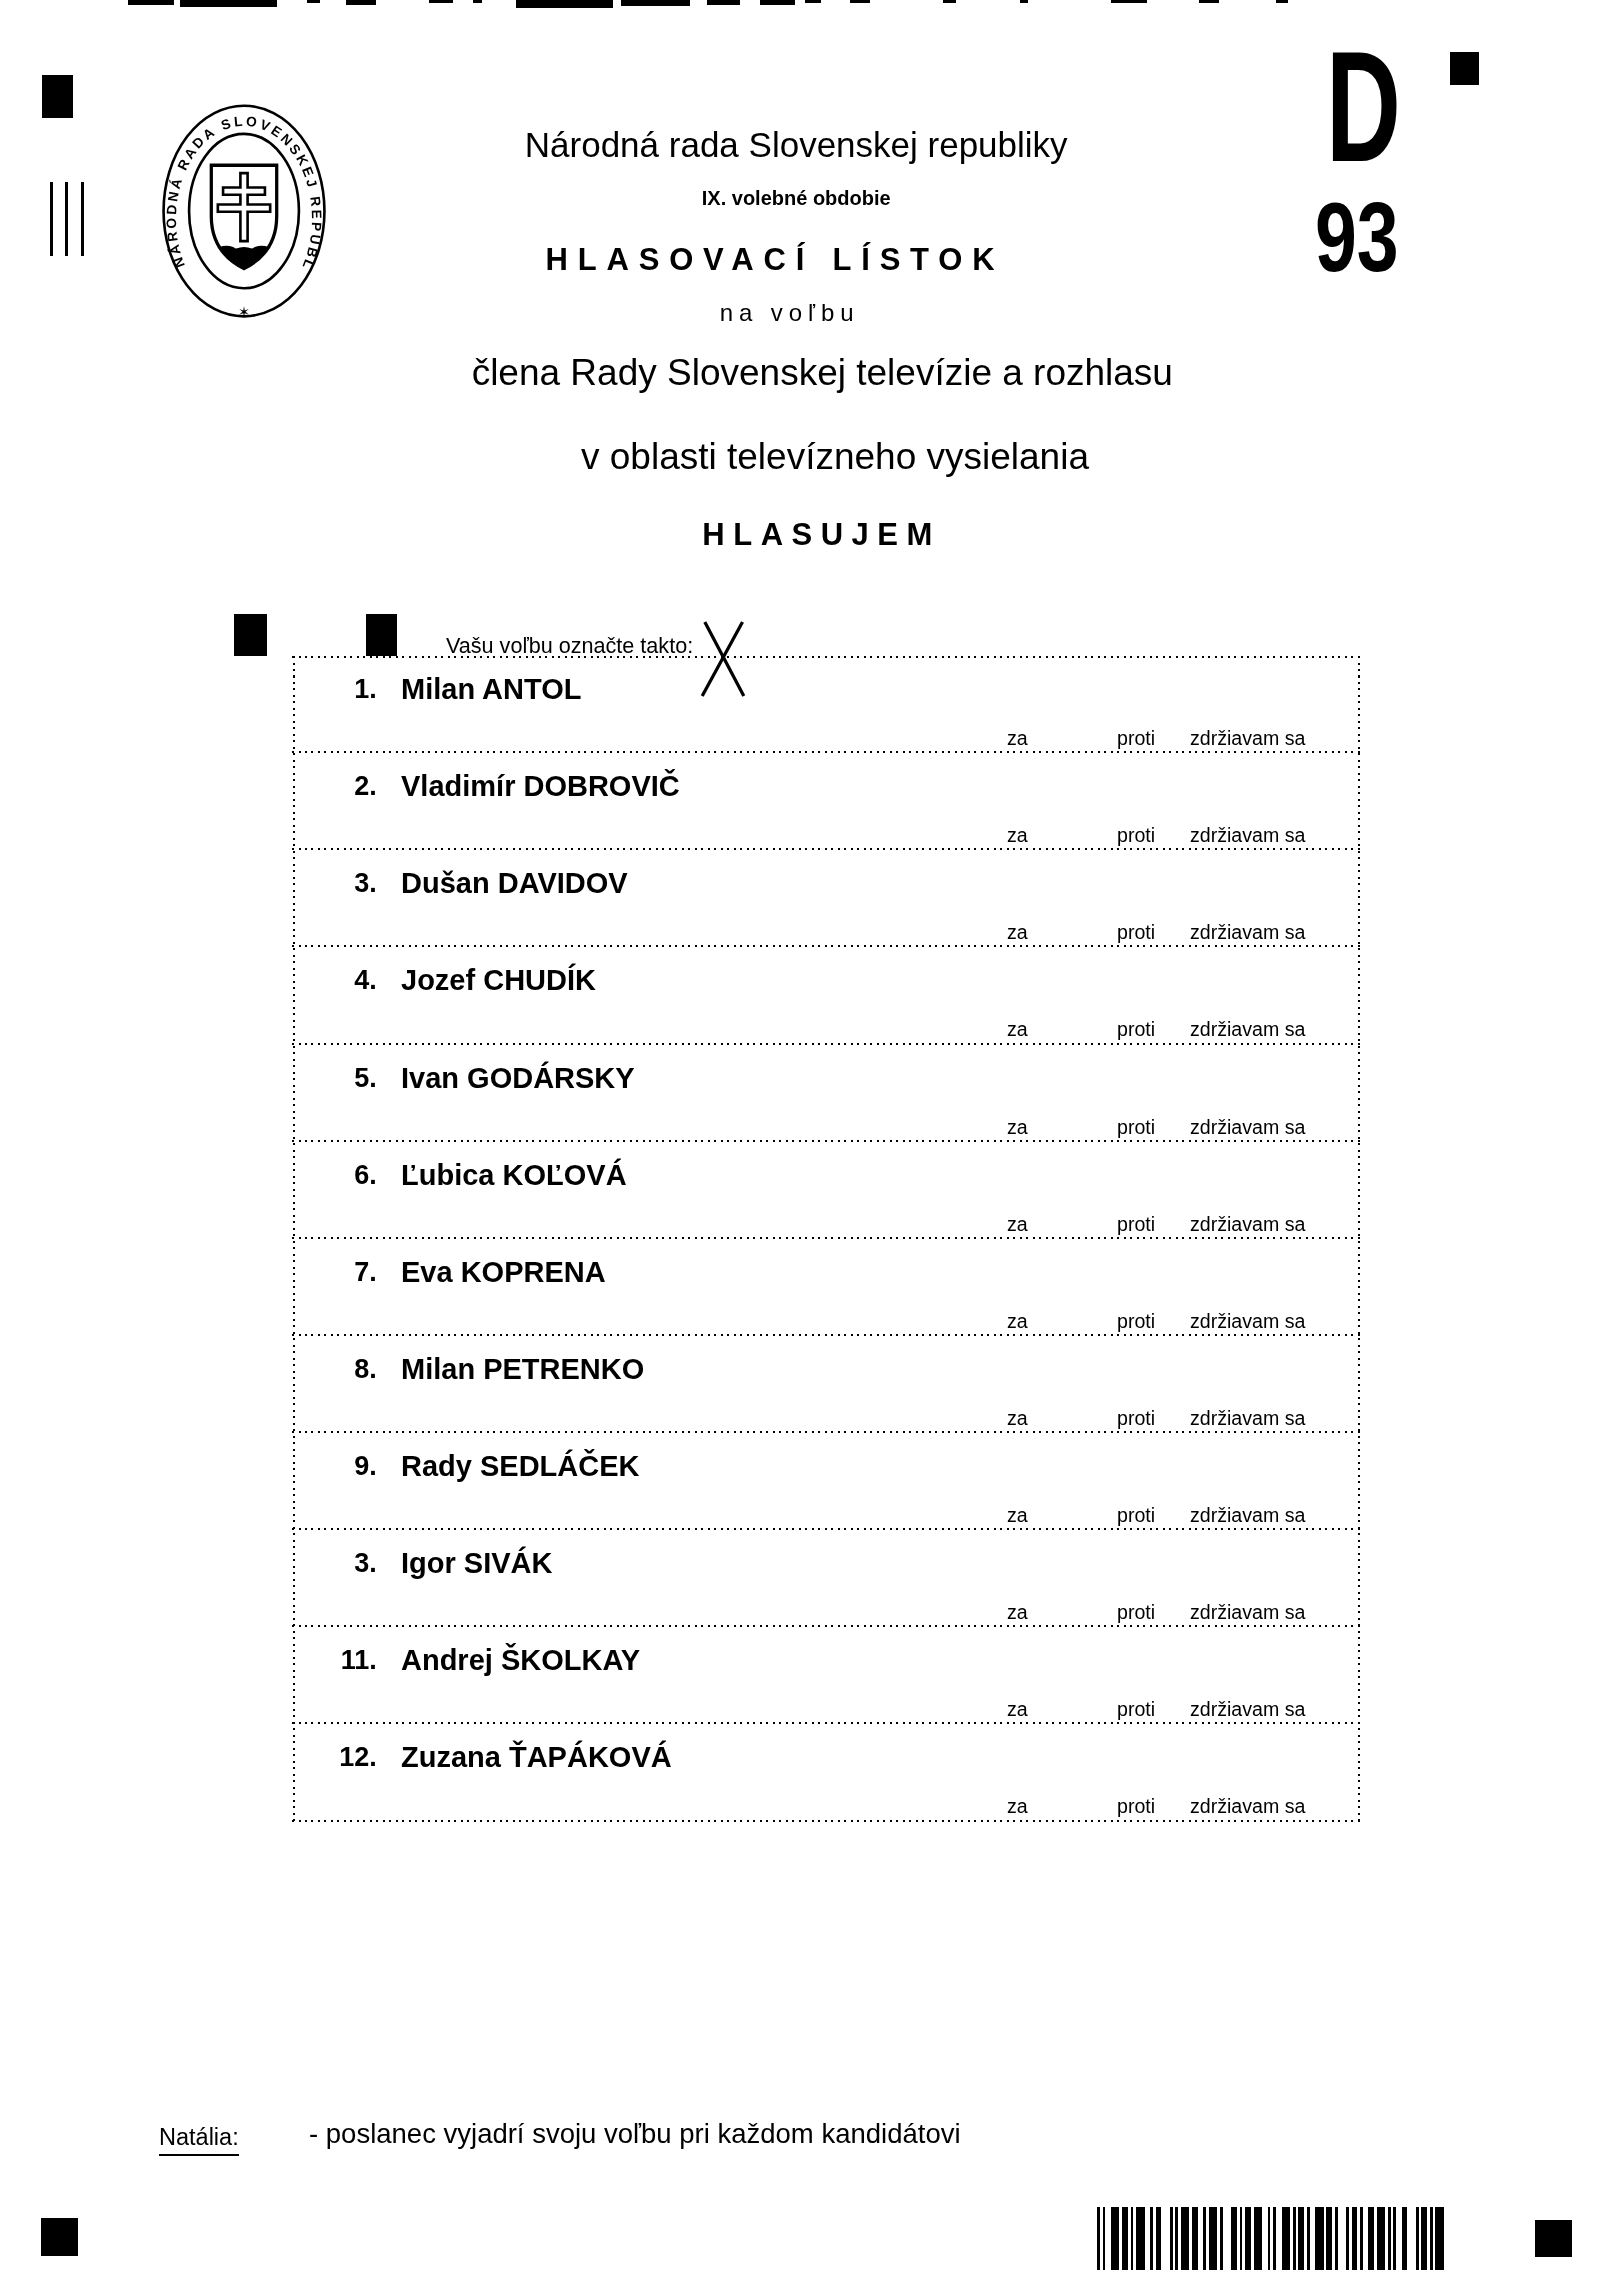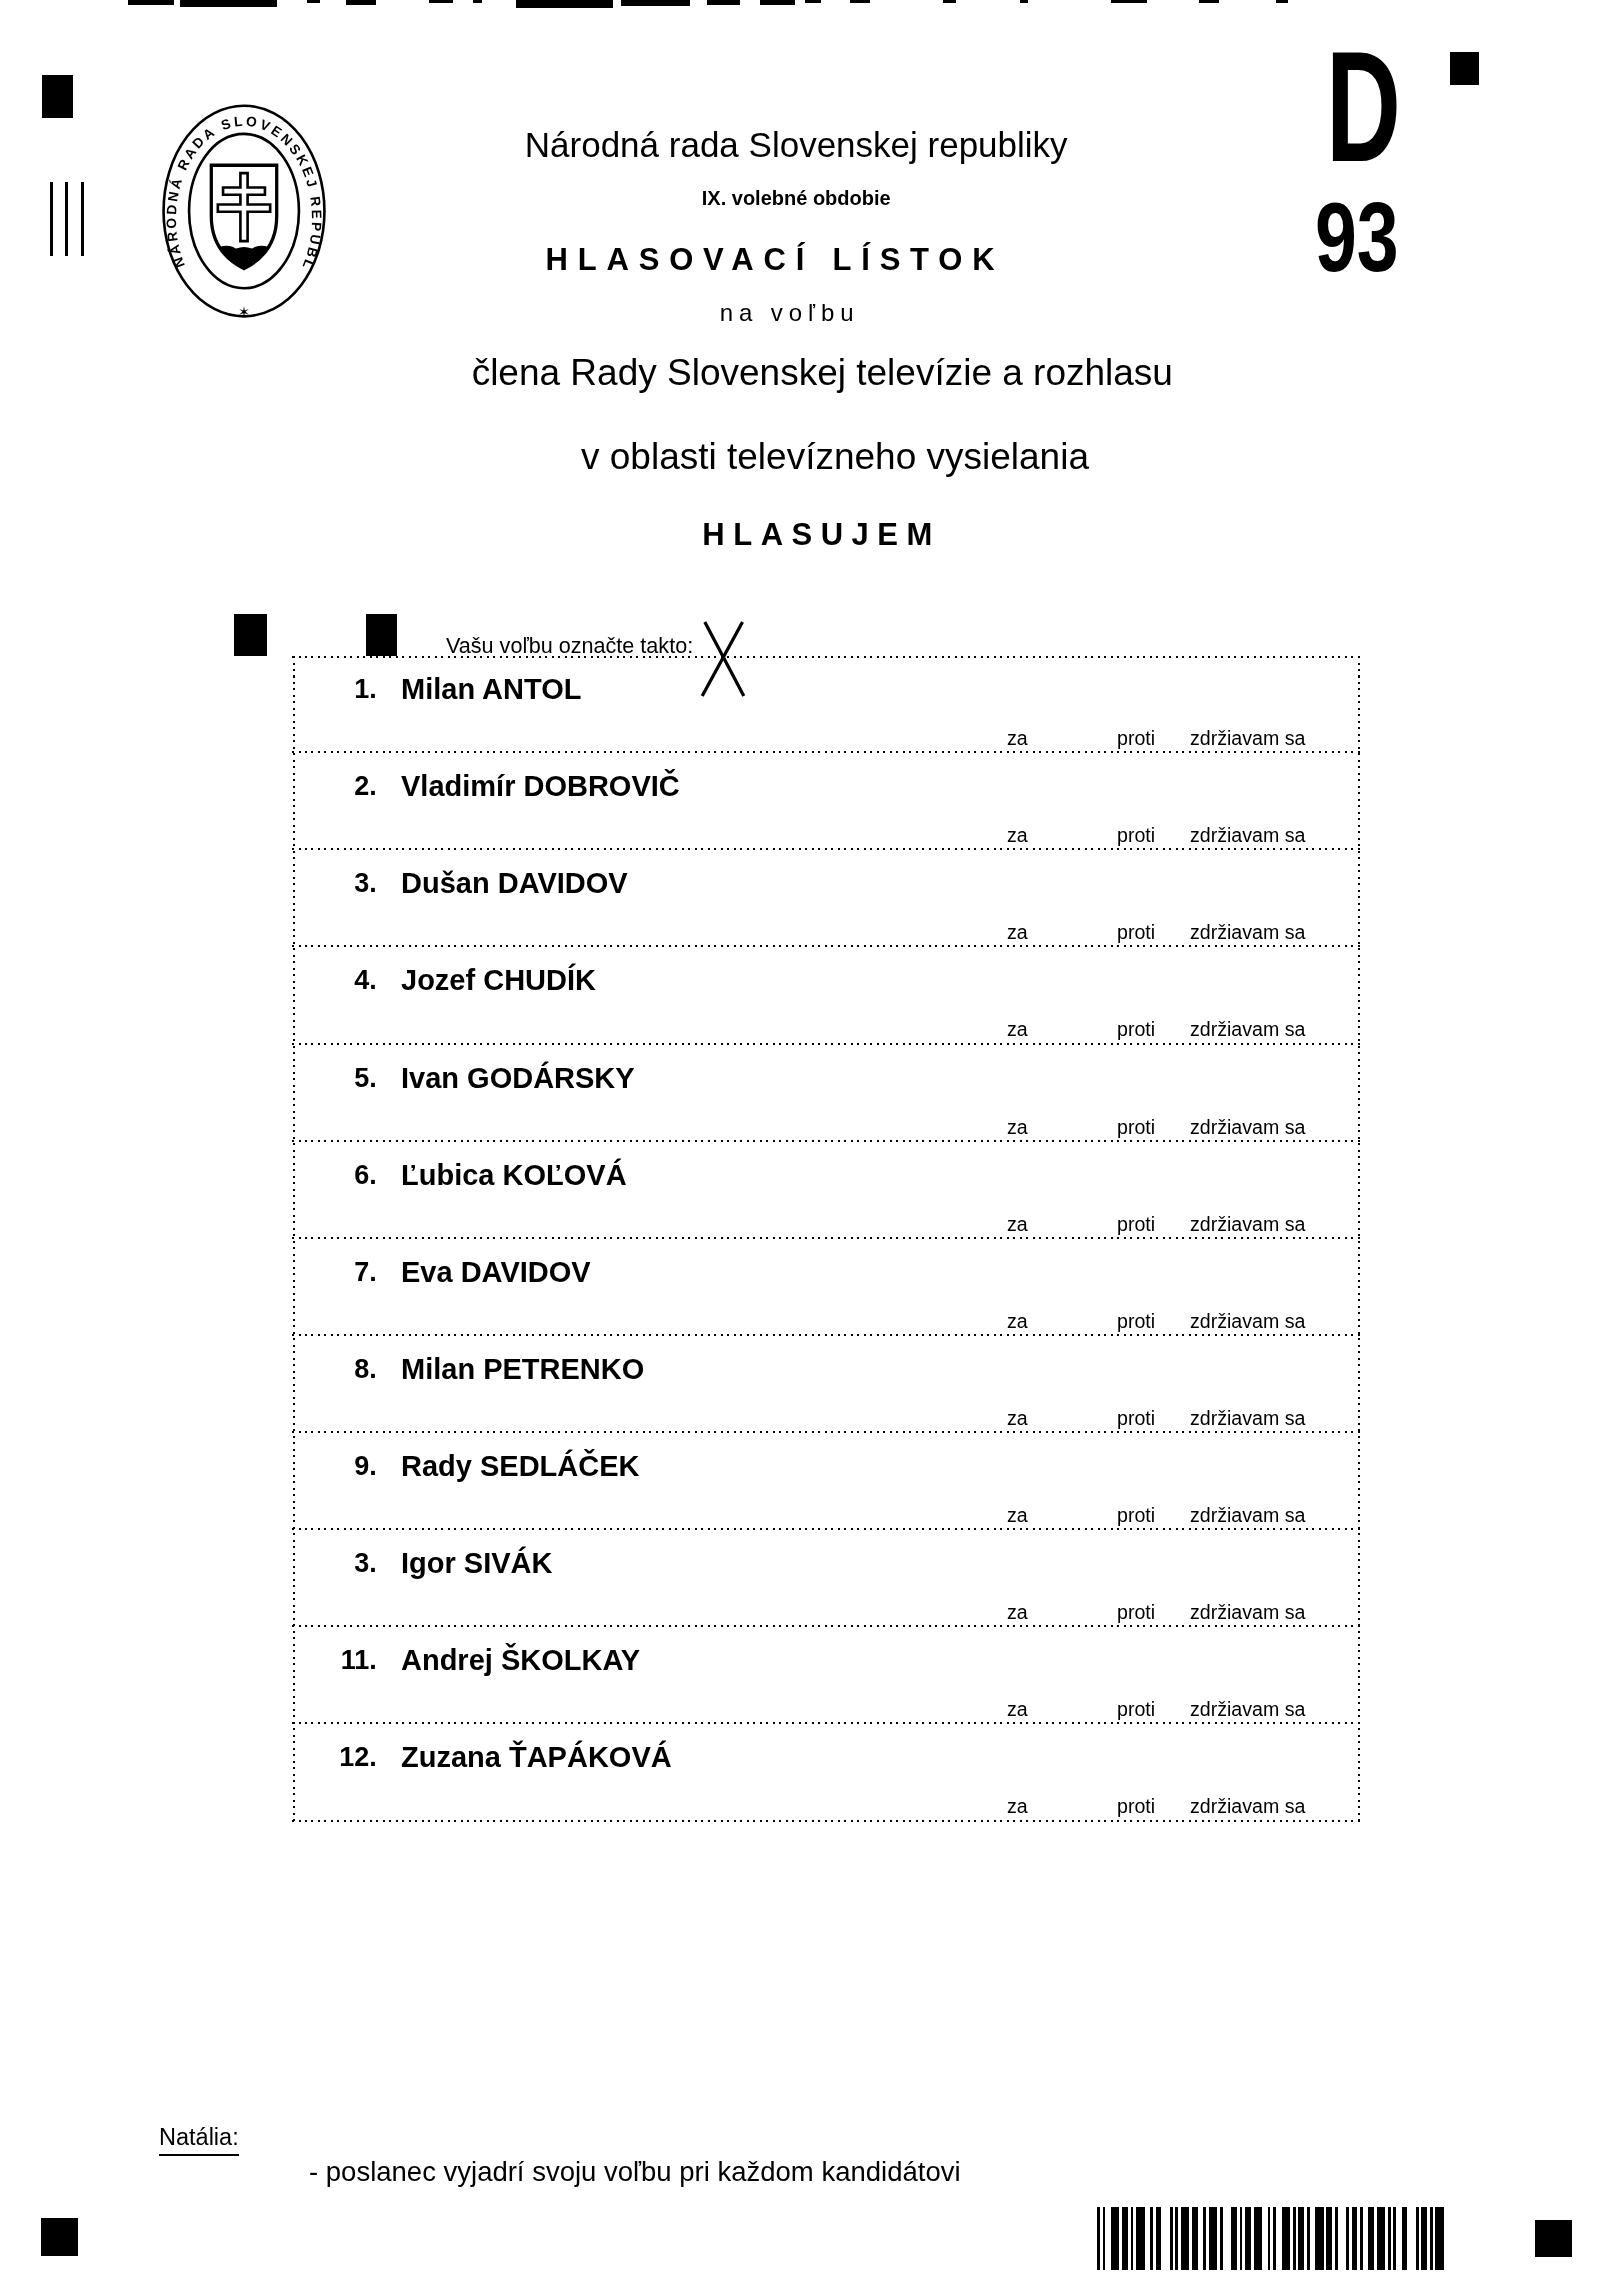--- a/index.html
+++ b/index.html
@@ -52,21 +52,21 @@
   .row .num  { position:absolute; left:11.8px; width:72px; text-align:right; top:17.6px;
                font-size:27px; font-weight:bold; }
   .row .name { position:absolute; left:108px; top:17px; font-size:29px; font-weight:bold; }
   .row .opt  { position:absolute; top:71px; font-size:19.6px; }
   .row .opt.za    { left:714px; }
   .row .opt.proti { left:824px; }
   .row .opt.zdrz  { left:897px; }
 
   
   .notes-label { left:159px; top:2124px; font-size:23.5px; border-bottom:2px solid #000; padding-bottom:3.3px; }
-  .notes { left:309px; top:2115px; font-size:27.5px; line-height:38px;margin-top:38px; }
+  .notes { left:309px; top:2115px; font-size:27.5px; line-height:38px; }
 
   
   .barcode { left:1097px; top:2207px; width:351px; height:63px; overflow:hidden; white-space:nowrap; font-size:0; }
   .barcode span { display:inline-block; height:63px; background:#000; vertical-align:top; }
 
   .artifact { position:absolute; background:#000; }
 </style>
 </head>
 <body>
 
@@ -193,21 +193,21 @@
     <div class="row" style="top: 486px;">
       <div class="num">6.</div>
       <div class="name">Ľubica KOĽOVÁ</div>
       <div class="opt za">za</div>
       <div class="opt proti">proti</div>
       <div class="opt zdrz">zdržiavam sa</div>
     </div>
   <div class="dot-h" style="top: 581px;"></div>
     <div class="row" style="top: 583px;">
       <div class="num">7.</div>
-      <div class="name">Eva DAVIDOV</div>
+      <div class="name">Eva KOPRENA</div>
       <div class="opt za">za</div>
       <div class="opt proti">proti</div>
       <div class="opt zdrz">zdržiavam sa</div>
     </div>
   <div class="dot-h" style="top: 678px;"></div>
     <div class="row" style="top: 680px;">
       <div class="num">8.</div>
       <div class="name">Milan PETRENKO</div>
       <div class="opt za">za</div>
       <div class="opt proti">proti</div>

